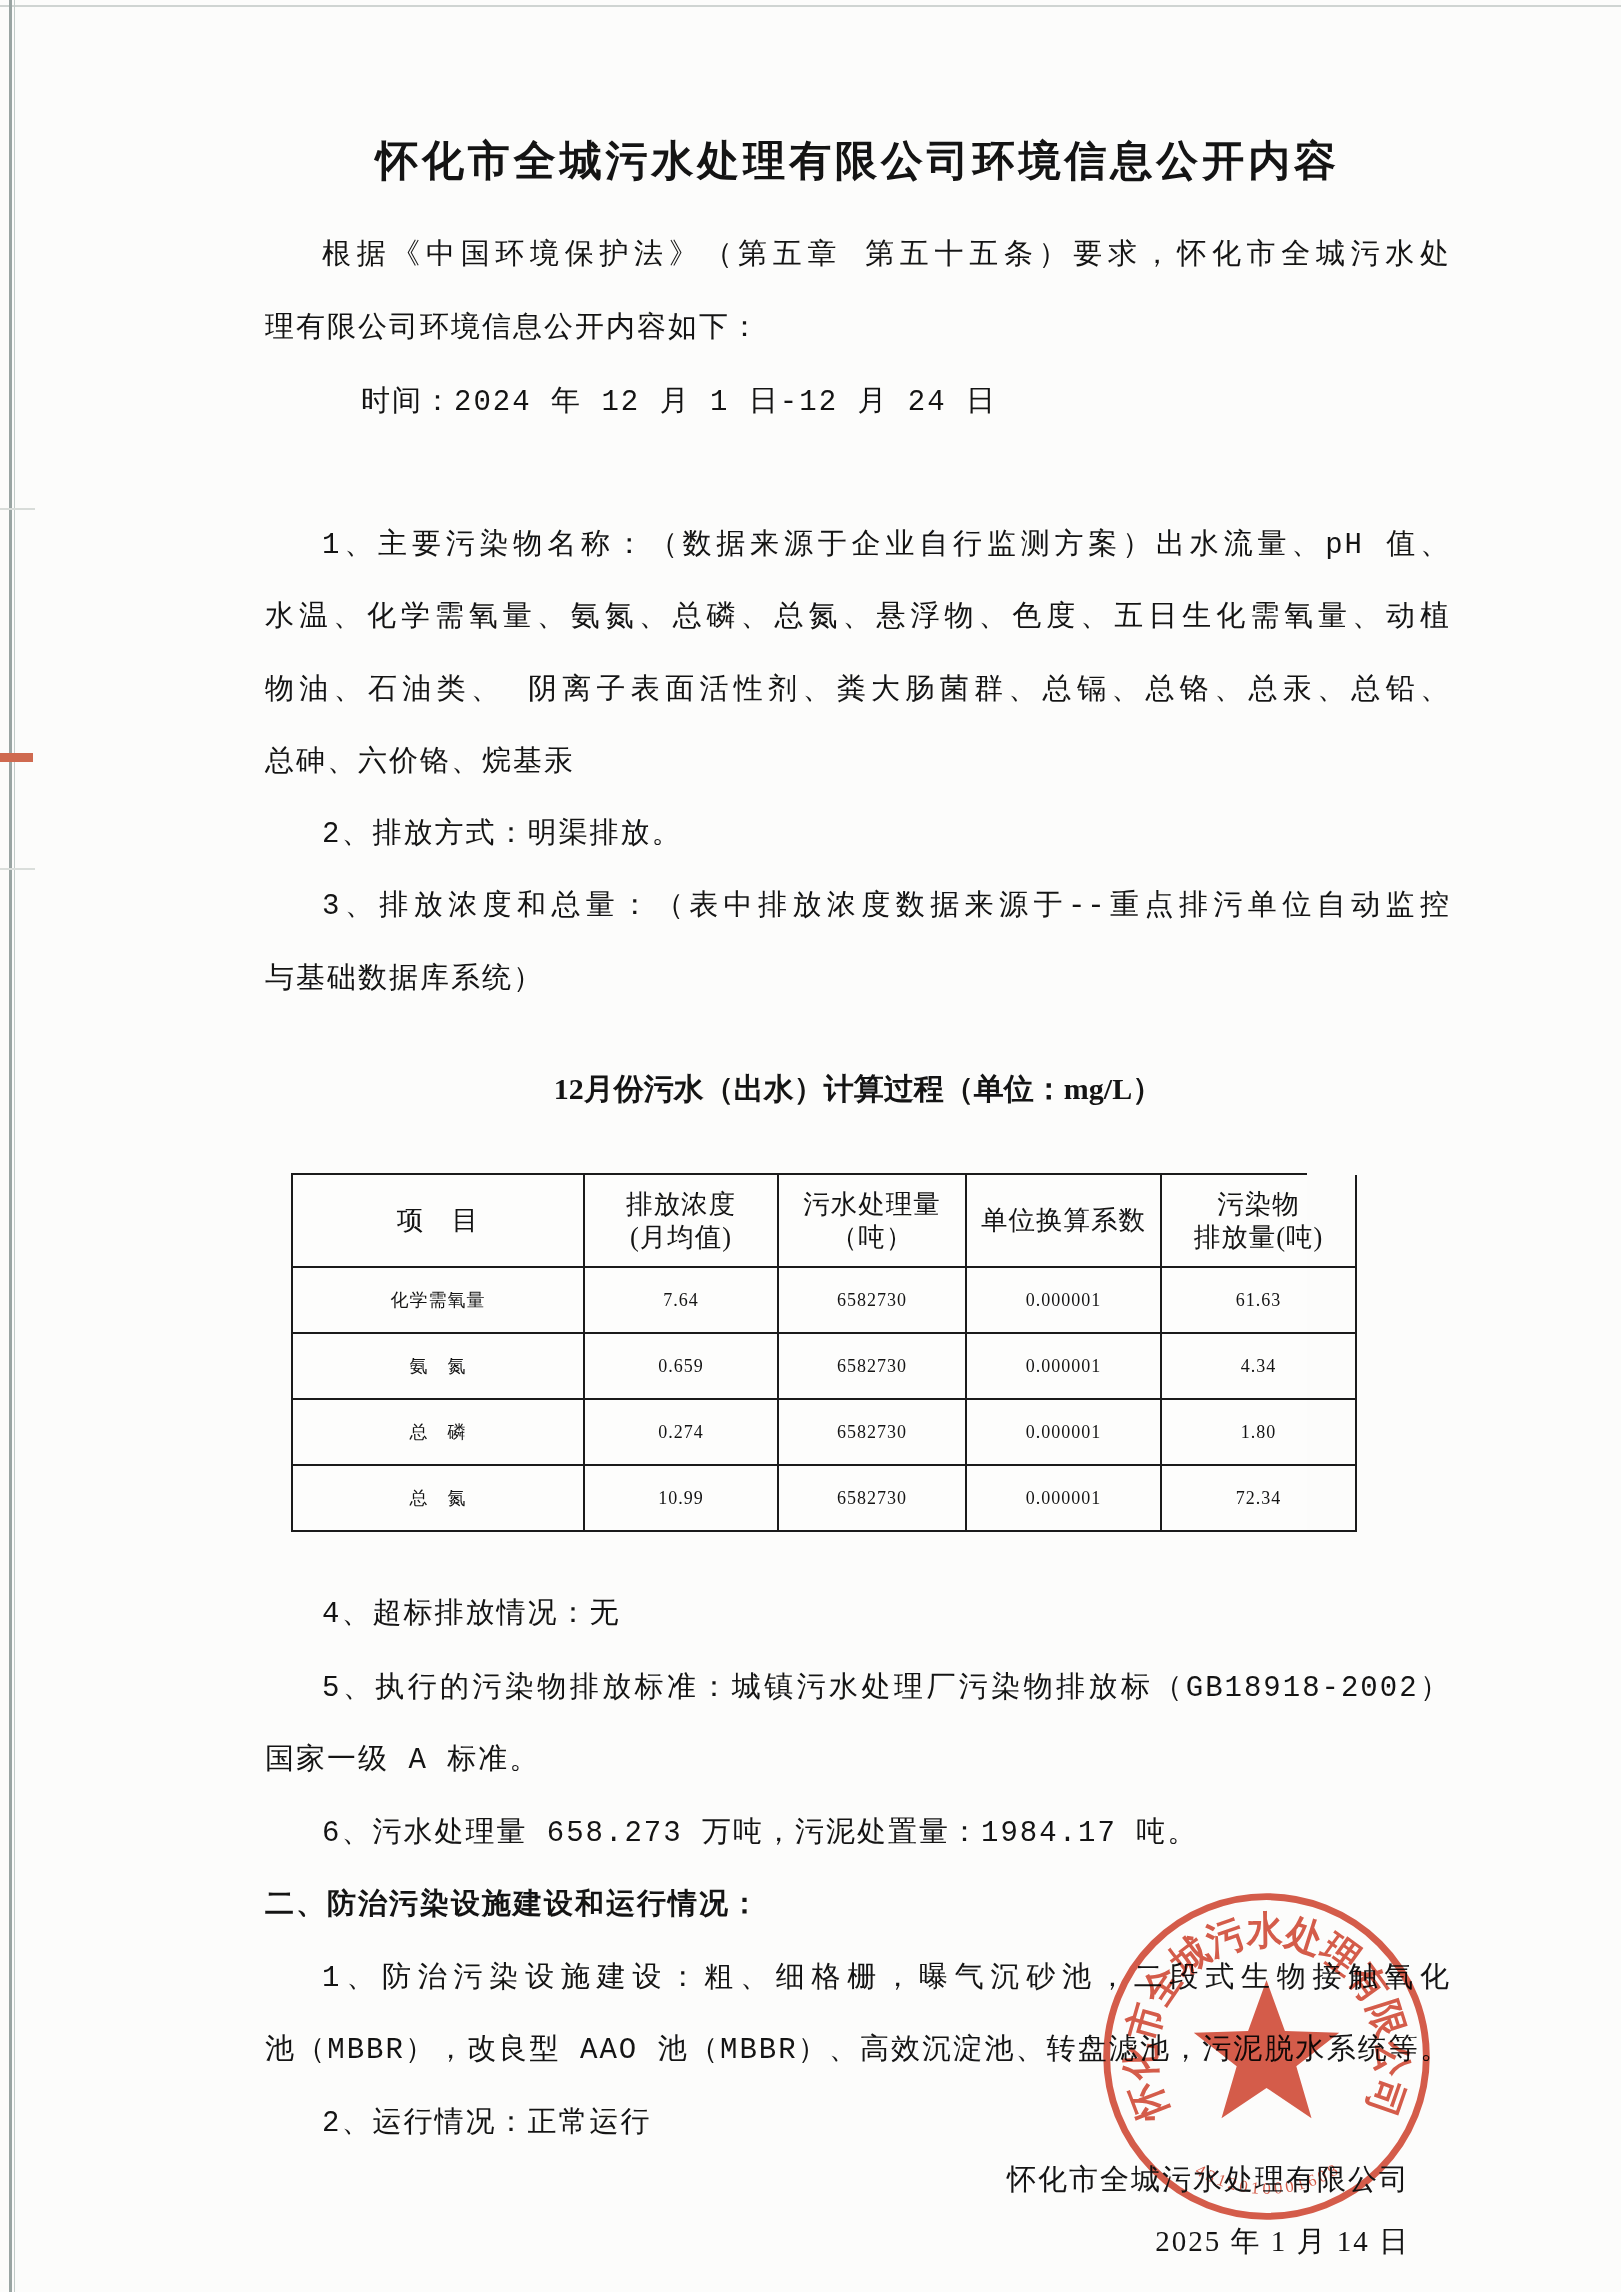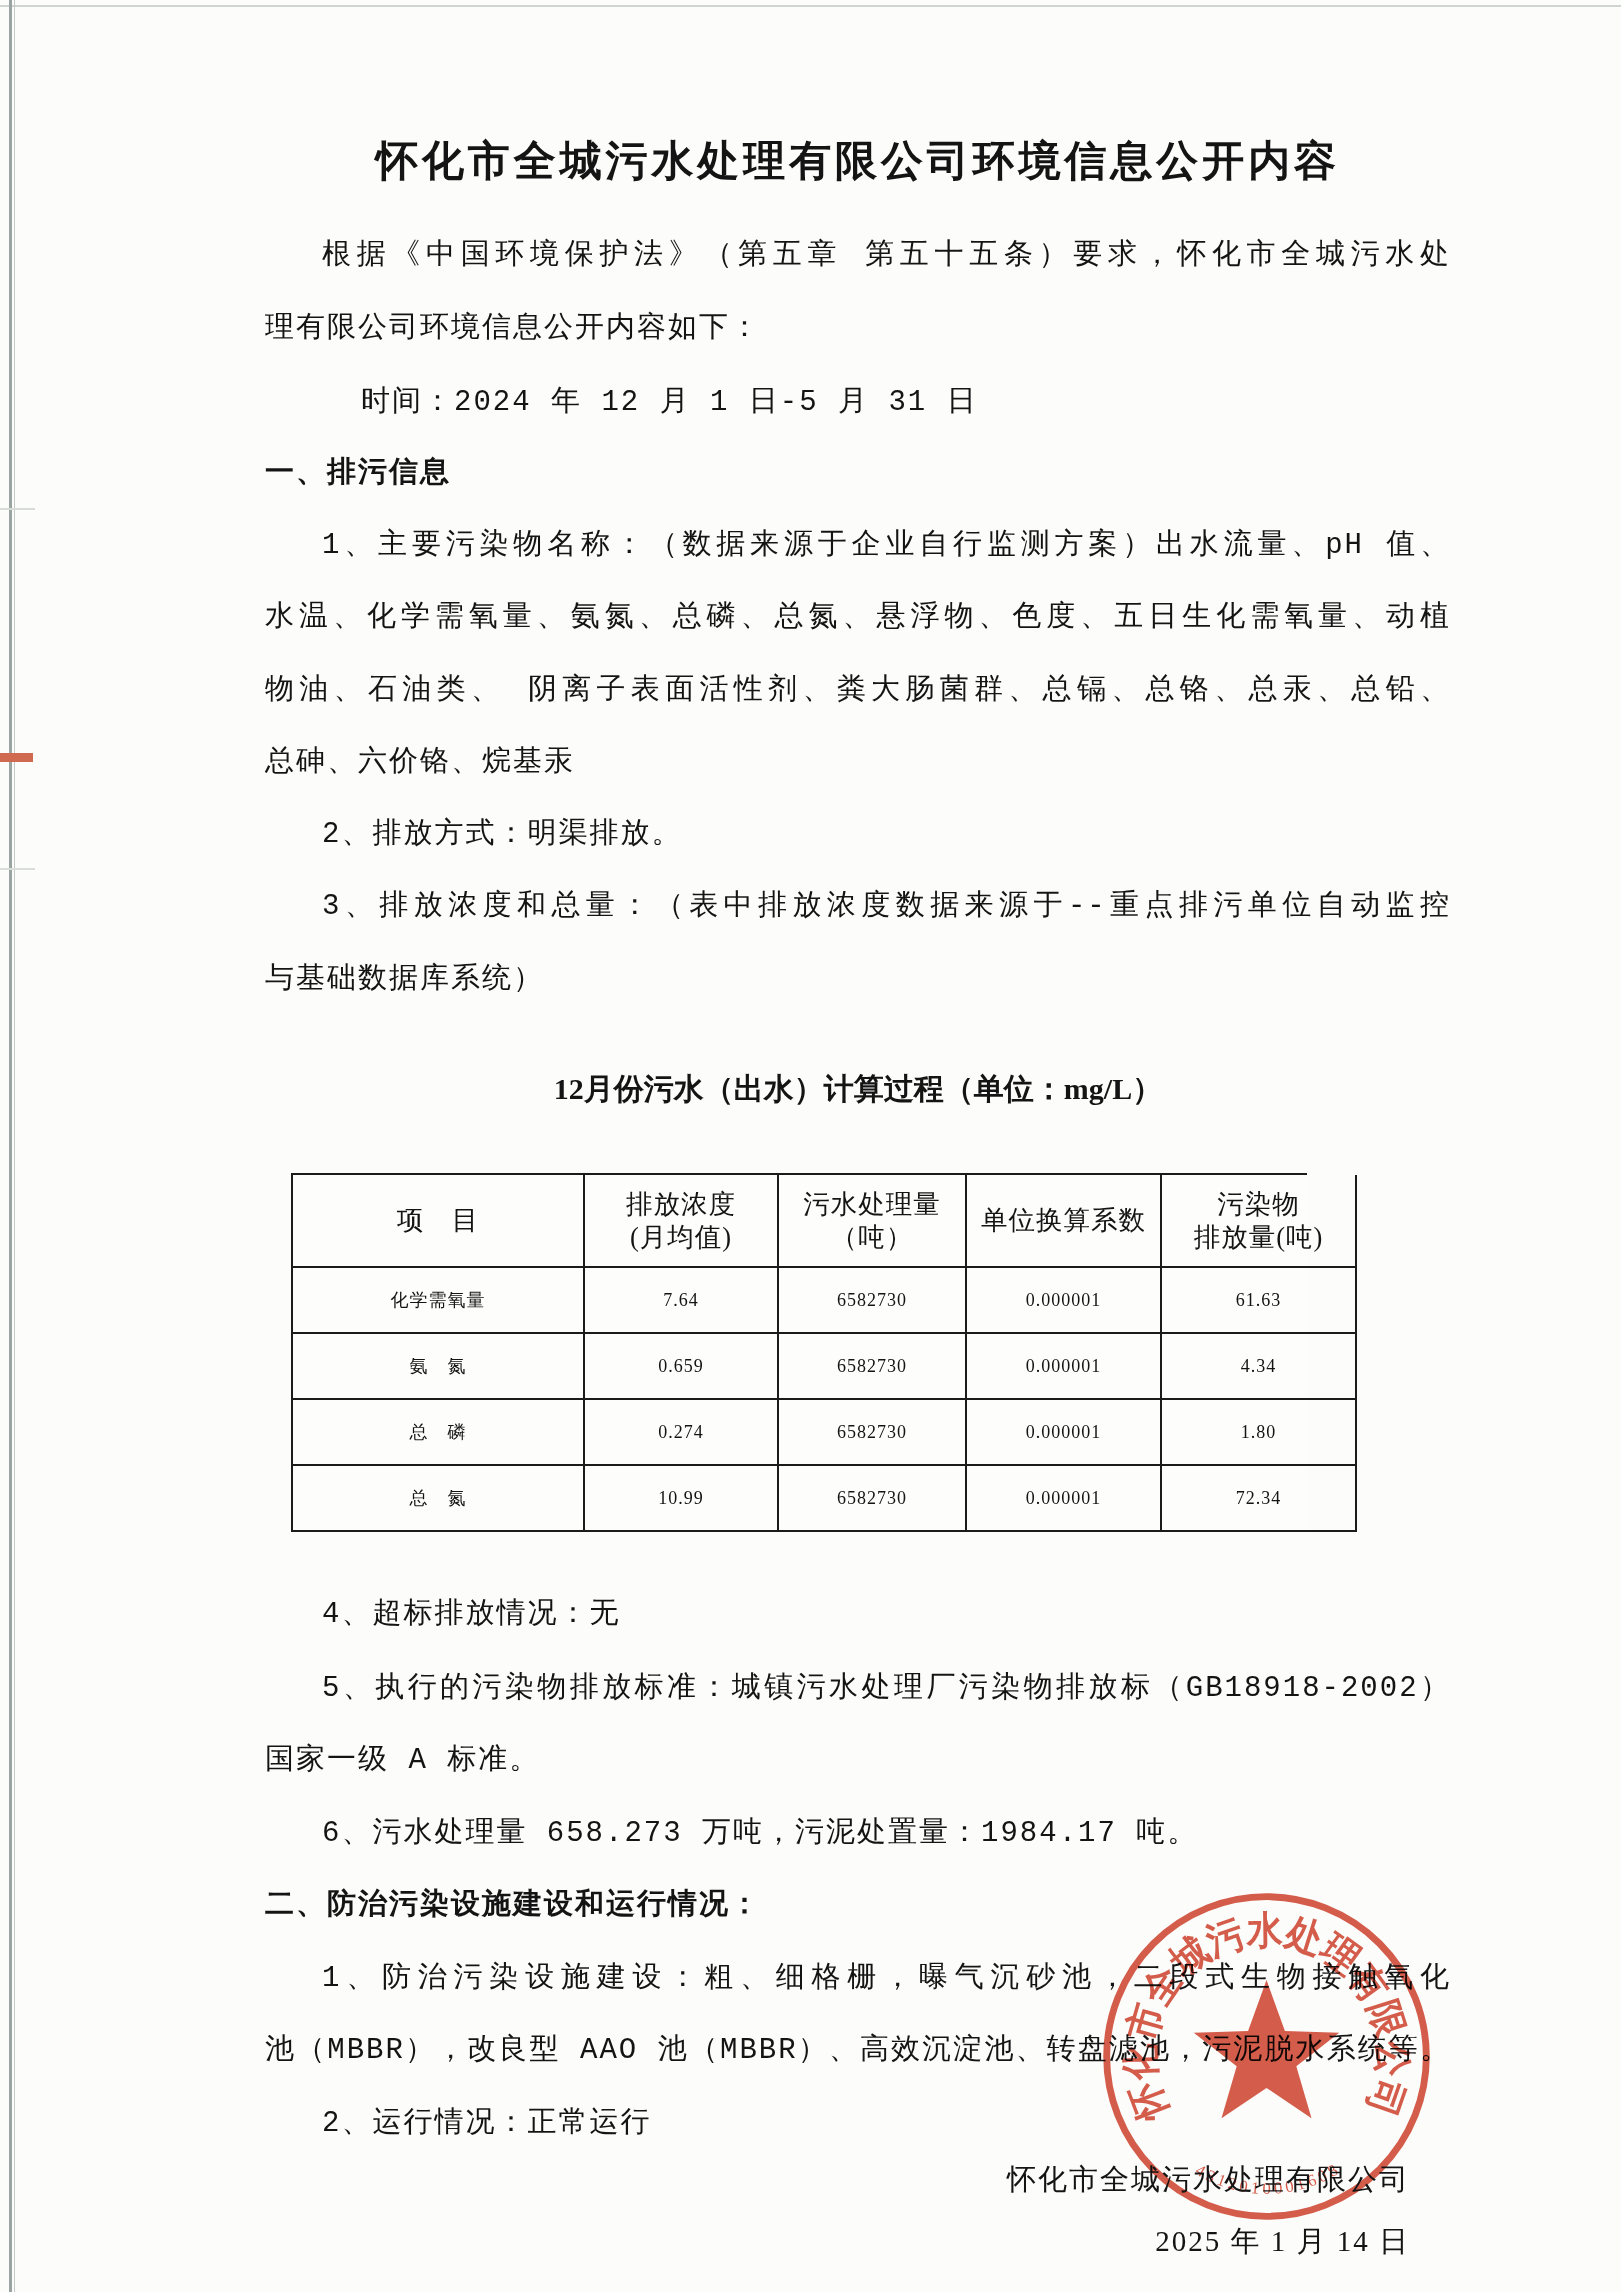--- a/index.html
+++ b/index.html
@@ -67,22 +67,21 @@
   <div class="edge-v"></div>
   <div class="edge-v2"></div>
   <div class="mark-1"></div>
   <div class="mark-red"></div>
   <div class="mark-2"></div>
 
   <div class="doc-title">怀化市全城污水处理有限公司环境信息公开内容</div>
 
   <div class="line j ind" style="top:219px">根据《中国环境保护法》（第五章 第五十五条）要求，怀化市全城污水处</div>
   <div class="line" style="top:292px">理有限公司环境信息公开内容如下：</div>
-  <div class="line ind2" style="top:366px">时间：2024 年 12 月 1 日-5 月 31 日</div>
-  <div class="line b" style="top:437px">一、排污信息</div>
+  <div class="line ind2" style="top:366px">时间：2024 年 12 月 1 日-12 月 24 日</div>
   <div class="line j ind" style="top:509px">1、主要污染物名称：（数据来源于企业自行监测方案）出水流量、pH 值、</div>
   <div class="line j" style="top:581px">水温、化学需氧量、氨氮、总磷、总氮、悬浮物、色度、五日生化需氧量、动植</div>
   <div class="line j" style="top:654px">物油、石油类、 阴离子表面活性剂、粪大肠菌群、总镉、总铬、总汞、总铅、</div>
   <div class="line" style="top:726px">总砷、六价铬、烷基汞</div>
   <div class="line ind" style="top:798px">2、排放方式：明渠排放。</div>
   <div class="line j ind" style="top:870px">3、排放浓度和总量：（表中排放浓度数据来源于--重点排污单位自动监控</div>
   <div class="line" style="top:943px">与基础数据库系统）</div>
 
   <div class="tbl-title">12月份污水（出水）计算过程（单位：mg/L）</div>
   <div class="tbl">

